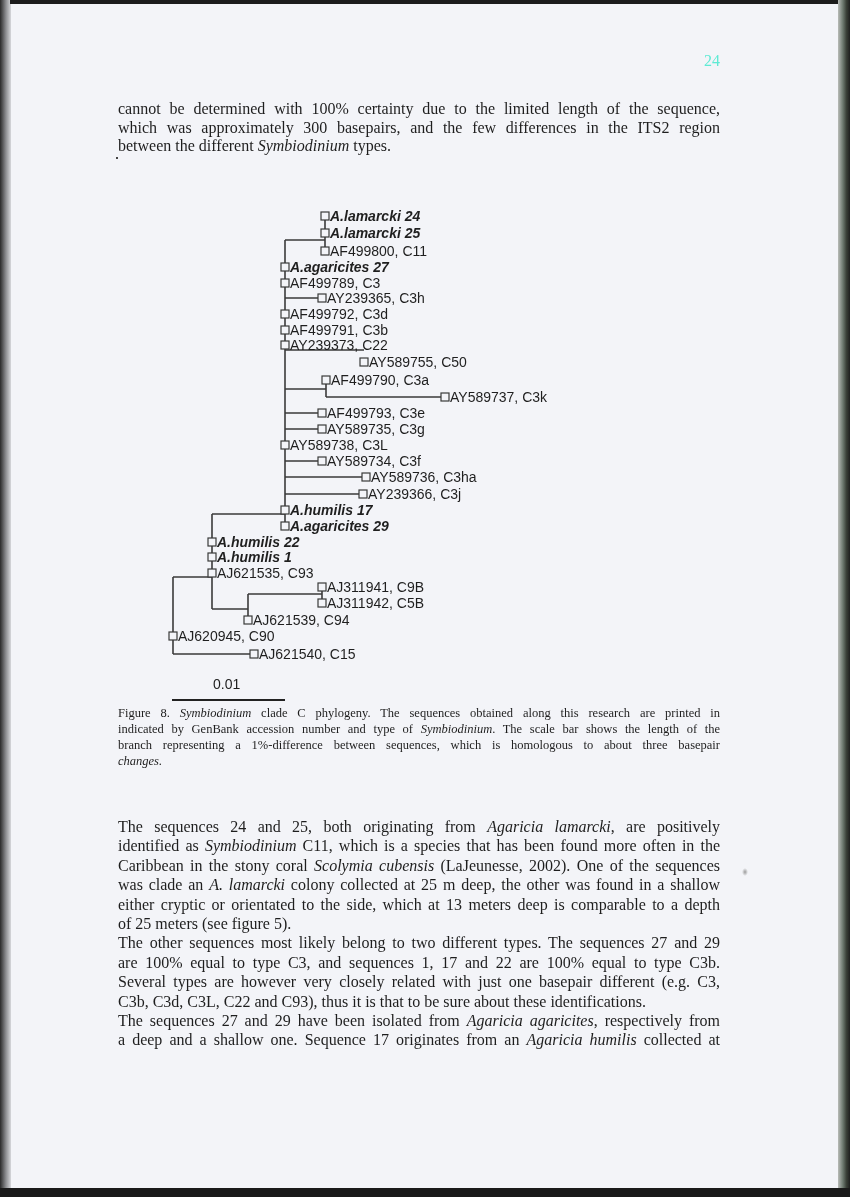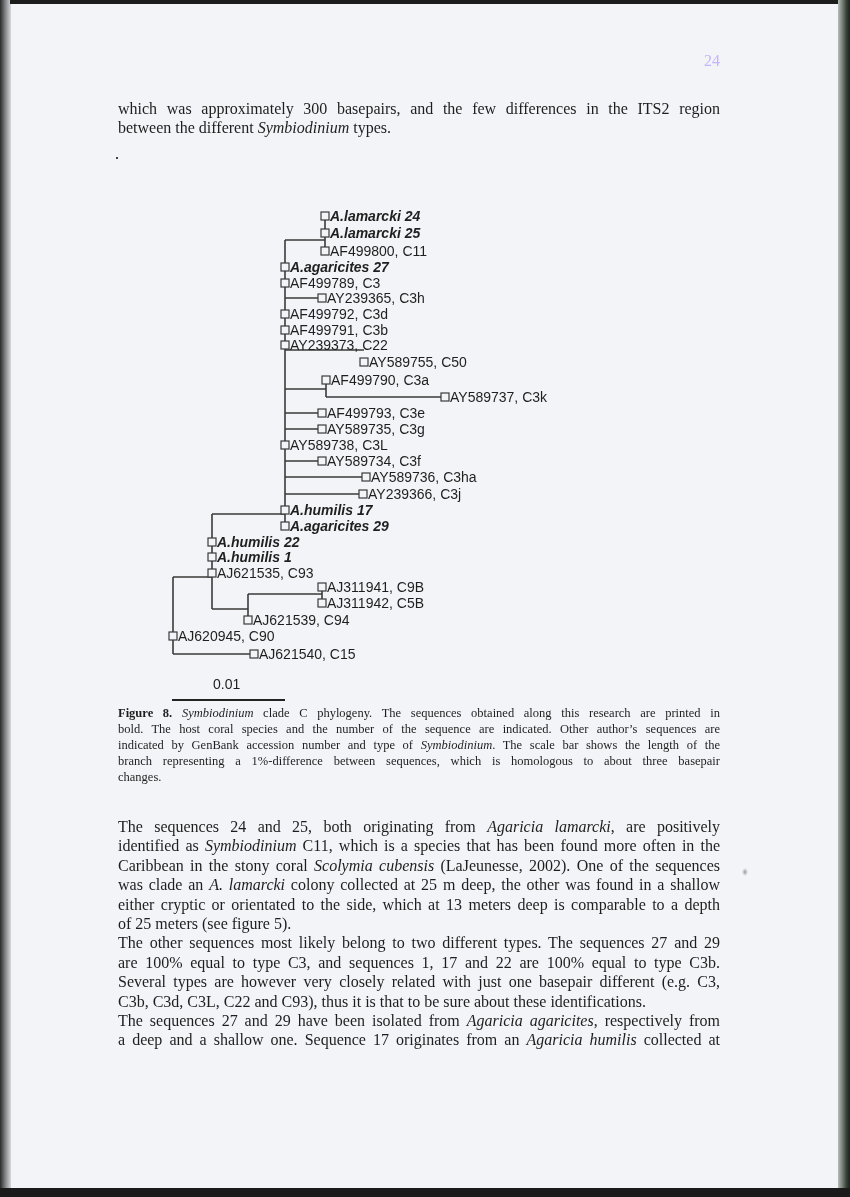--- a/index.html
+++ b/index.html
@@ -21,21 +21,21 @@
     .right-edge {
       position: absolute; left: 838px; top: 0; width: 12px; height: 1197px;
       background: linear-gradient(to right, #b9bcb8, #6e7a70 40%, #3a4038 70%, #1e1e1e);
     }
     .bottom-edge {
       position: absolute; left: 0; top: 1188px; width: 850px; height: 9px;
       background: #1a1a1a;
     }
     .page-number {
       position: absolute; left: 704px; top: 52px;
-      font-size: 16px; color: #c4b5fd;
+      font-size: 16px; color: #5eead4;
     }
     .para {
       position: absolute; left: 118px; width: 602px;
       font-size: 16px; line-height: 18.5px; text-align: justify;
       margin: 0;
     }
     .para .line { display: block; text-align: justify; text-align-last: justify; white-space: nowrap; }
     .para .line.last { text-align-last: left; }
     .para i { font-style: italic; }
     .stray-dot {
@@ -54,38 +54,39 @@
       font-family: "Liberation Sans", "DejaVu Sans", sans-serif; font-size: 14px;
     }
     .scale-bar {
       position: absolute; left: 172px; top: 699px; width: 113px; height: 1.5px; background: #222;
     }
     .caption {
       position: absolute; left: 118px; top: 705px; width: 602px;
       font-size: 12.5px; line-height: 16px; margin: 0;
     }
     .caption .line { display: block; text-align: justify; text-align-last: justify; white-space: nowrap; }
-    .caption .line.last { text-align-last: left; }
-    .caption b { font-weight: bold; }
+    .caption .line.last { text-align-last: left; font-style: italic; }
+    .caption b { font-weight: normal; }
     .smudge {
       position: absolute; left: 742px; top: 868px; width: 6px; height: 8px;
       background: radial-gradient(#9a9a9a, transparent 70%);
     }
   </style>
 </head>
 <body>
 
 <div class="left-shadow"></div>
 <div class="page"></div>
 <div class="right-edge"></div>
 <div class="bottom-edge"></div>
 
 <div class="page-number">24</div>
 
 <p class="para" id="intro" style="top:100px;">
+    <span class="line"><span>cannot be determined with 100% certainty due to the limited length of the sequence,</span></span>
     <span class="line"><span>which was approximately 300 basepairs, and the few differences in the ITS2 region</span></span>
     <span class="line last"><span>between the different </span><i>Symbiodinium</i><span> types.</span></span>
   </p>
 <div class="stray-dot"></div>
 
 <svg class="tree" id="tree" xmlns="http://www.w3.org/2000/svg" width="850" height="700">
     <line x1="285" y1="240" x2="285" y2="526" stroke="#3a3a3a" stroke-width="1.6"></line>
     <line x1="285" y1="240" x2="325" y2="240" stroke="#3a3a3a" stroke-width="1.6"></line>
     <line x1="325" y1="216" x2="325" y2="251" stroke="#3a3a3a" stroke-width="1.6"></line>
     <line x1="285" y1="298" x2="322" y2="298" stroke="#3a3a3a" stroke-width="1.6"></line>
@@ -219,21 +220,20 @@
       <rect x="250" y="650" width="8" height="8" fill="#f3f4f8" stroke="#3a3a3a" stroke-width="1.2"></rect>
       <text x="259" y="659">AJ621540, C15</text>
     </g>
   </svg>
 
 <div class="scale-label">0.01</div>
 <div class="scale-bar"></div>
 
 <p class="caption" id="caption" style="top: 705px;">
     <span class="line"><b>Figure 8.</b><span> </span><i>Symbiodinium</i><span> clade C phylogeny. The sequences obtained along this research are printed in</span></span>
-    <span class="line"><span>bold. The host coral species and the number of the sequence are indicated. Other author’s sequences are</span></span>
     <span class="line"><span>indicated by GenBank accession number and type of </span><i>Symbiodinium</i><span>. The scale bar shows the length of the</span></span>
     <span class="line"><span>branch representing a 1%-difference between sequences, which is homologous to about three basepair</span></span>
     <span class="line last"><span>changes.</span></span>
   </p>
 
 <p class="para" id="body" style="top:817px; line-height:19.4px;">
     <span class="line"><span>The sequences 24 and 25, both originating from </span><i>Agaricia lamarcki</i><span>, are positively</span></span>
     <span class="line"><span>identified as </span><i>Symbiodinium</i><span> C11, which is a species that has been found more often in the</span></span>
     <span class="line"><span>Caribbean in the stony coral </span><i>Scolymia cubensis</i><span> (LaJeunesse, 2002). One of the sequences</span></span>
     <span class="line"><span>was clade an </span><i>A. lamarcki</i><span> colony collected at 25 m deep, the other was found in a shallow</span></span>

